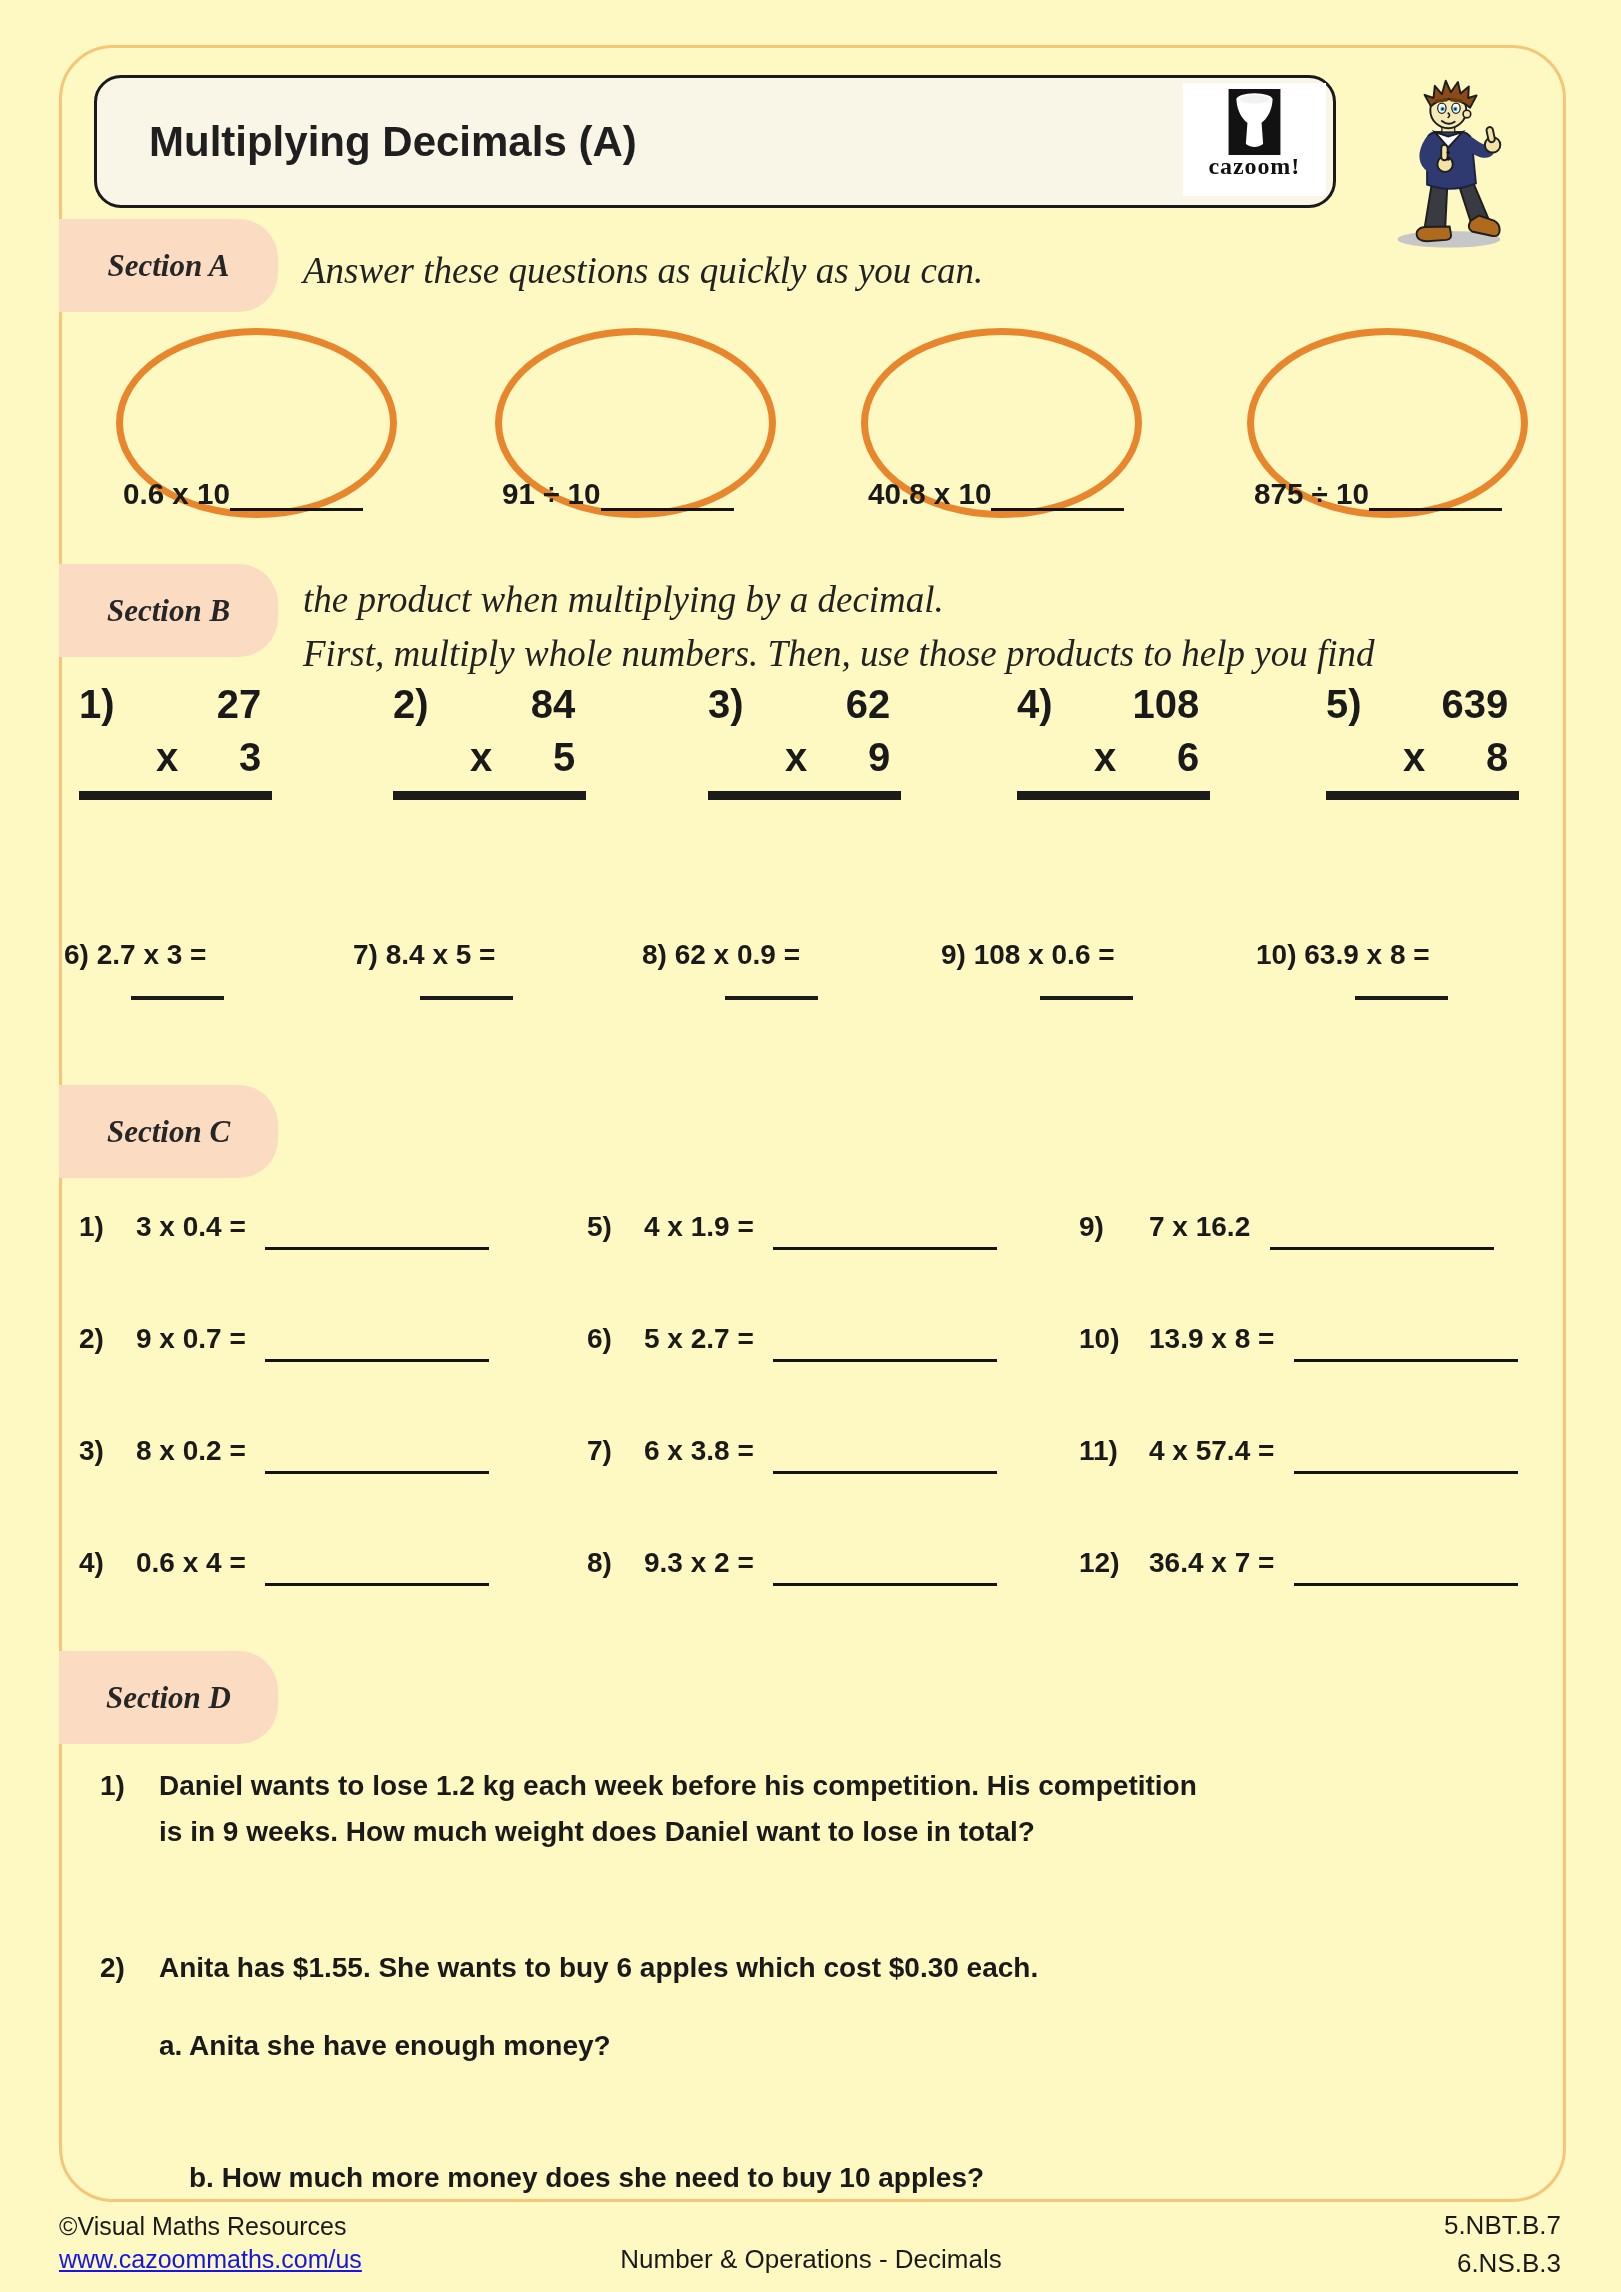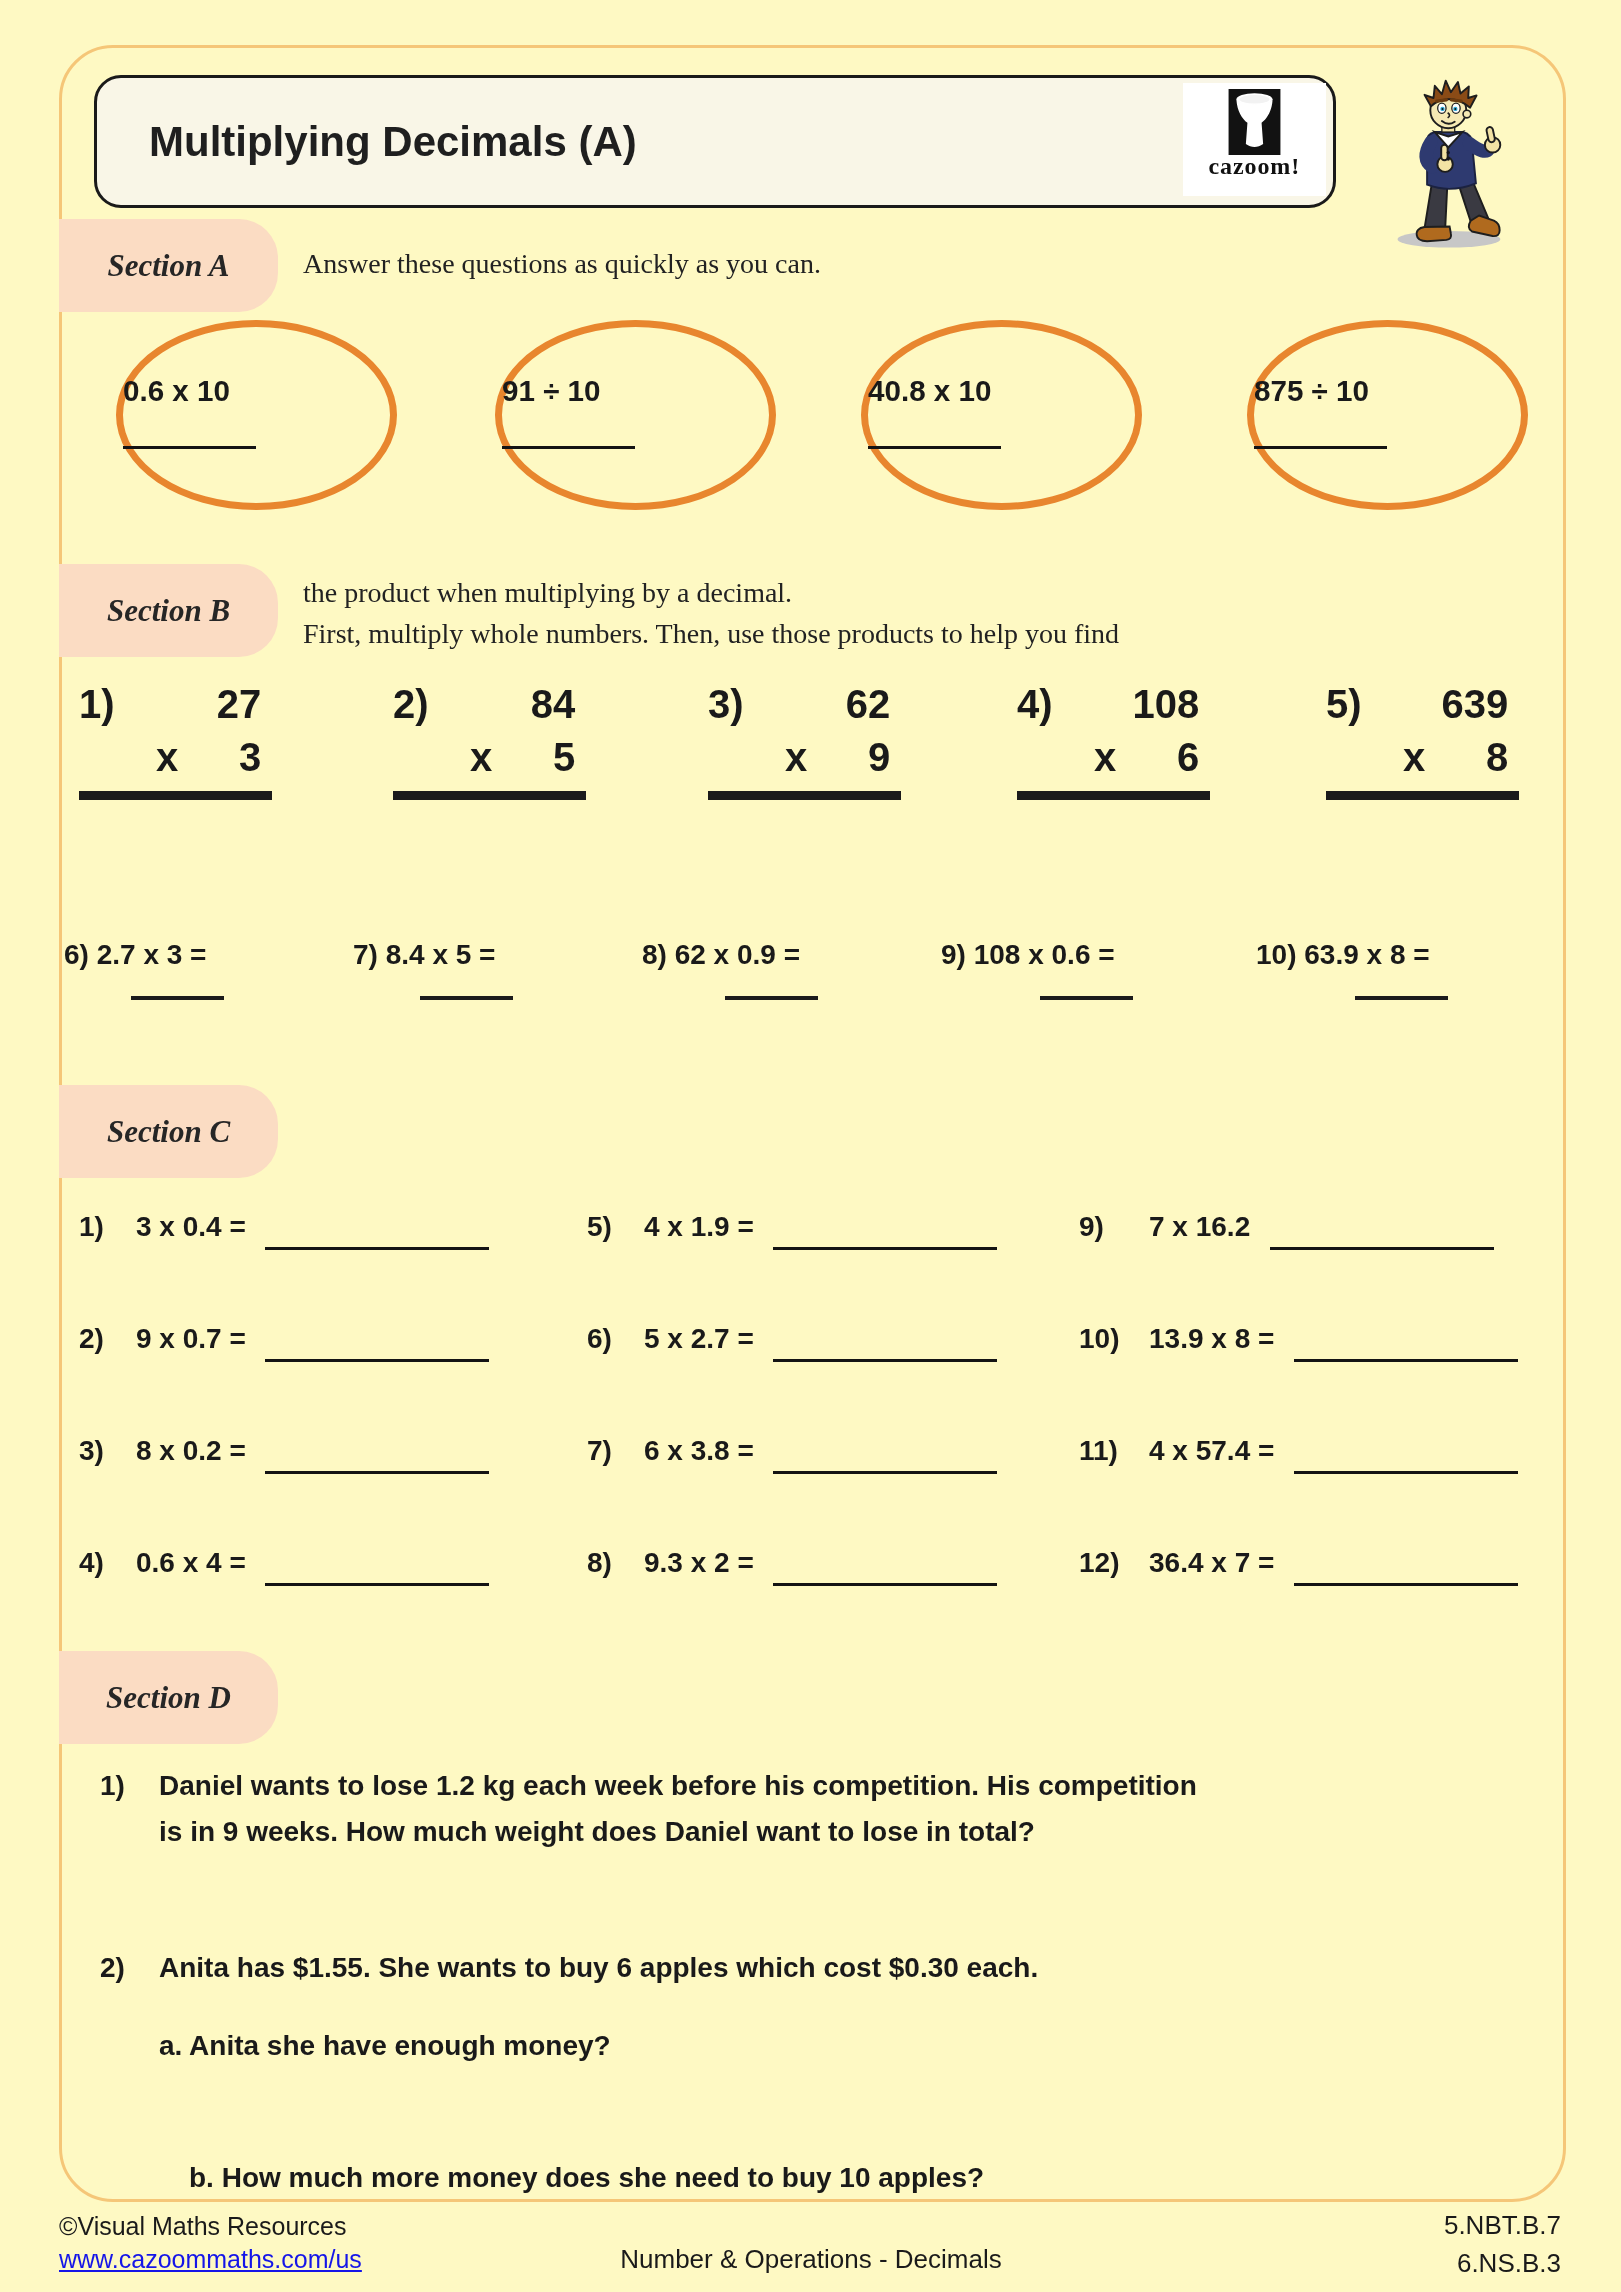--- a/index.html
+++ b/index.html
@@ -44,31 +44,31 @@
     display:flex;align-items:center;justify-content:center;
     font-family:"Liberation Serif",serif;font-style:italic;font-weight:bold;
     font-size:31px;color:#262626;
   }
   #label-a{top:219px;}
   #label-b{top:564px;}
   #label-c{top:1085px;}
   #label-d{top:1651px;}
   
   .instruction{
-    position:absolute;font-family:"Liberation Serif",serif;
-    font-size:28px;color:#222;line-height:1.45;
+    position:absolute;font-family:"Liberation Serif",serif;font-style:italic;
+    font-size:37px;color:#222;line-height:1.45;
   }
   #instr-a{left:303px;top:244px;}
   #instr-b{left:303px;top:573px;}
   #instr-b span{display:block;}
   
   .oval{
-    position:absolute;top:320px;width:281px;height:190px;
+    position:absolute;top:328px;width:281px;height:190px;
     border:7.2px solid #E8862E;border-radius:50%;
-    display:flex;flex-direction:column;align-items:flex-start;box-sizing:border-box;
+    display:flex;flex-direction:row;align-items:flex-end;box-sizing:border-box;
   }
   .oval .expr{margin-top:47px;font-size:29.6px;font-weight:bold;}
   .oval .ans-line{width:133px;border-bottom:3.6px solid #141414;margin-top:38px;}
   
   .vp{position:absolute;top:684px;width:193px;}
   .vp-row{display:flex;justify-content:space-between;font-weight:bold;font-size:40px;line-height:1.0;}
   .vp-row .operand{padding-right:10.7px;}
   .vp-op{display:flex;justify-content:space-between;font-weight:bold;font-size:40px;margin-top:12.5px;padding-left:77px;line-height:1.0;}
   .vp-op .operand{padding-right:10.7px;}
   .vp-line{height:9px;background:#1b1b1b;margin-top:14.3px;}

